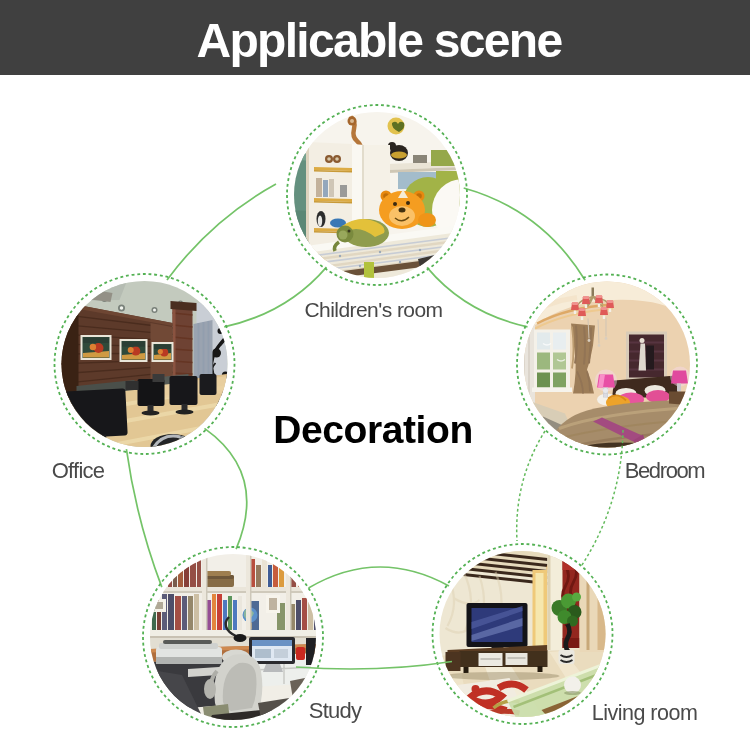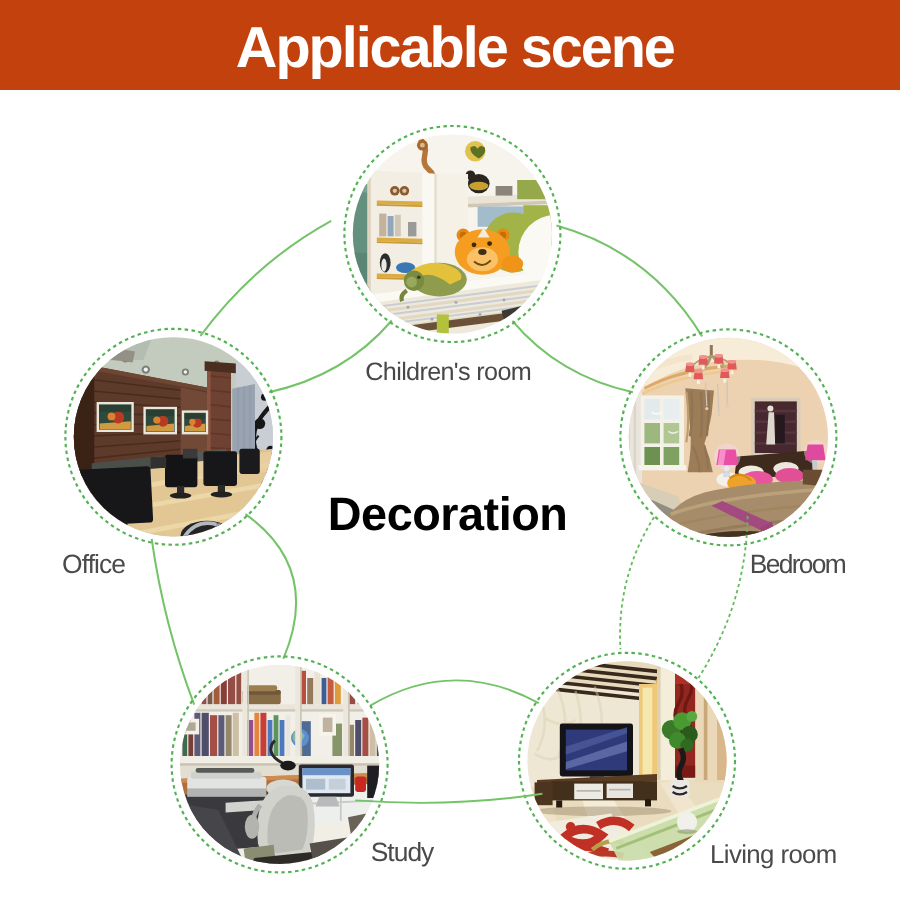--- a/index.html
+++ b/index.html
@@ -1,18 +1,18 @@
 <!DOCTYPE html>
 <html><head>
 <meta charset="utf-8">
 <style>
   html,body { margin:0; padding:0; background:#ffffff; }
   .page { position:relative; width:750px; height:750px; background:#ffffff; overflow:hidden;
           font-family:"Liberation Sans", sans-serif; }
-  .banner { position:absolute; left:0; top:0; width:750px; height:75px; background:#c2410c;
+  .banner { position:absolute; left:0; top:0; width:750px; height:75px; background:#404040;
             border-bottom:0; }
   .banner span { position:absolute; left:4px; top:13px; width:750px; text-align:center;
                  font-size:48px; font-weight:bold; color:#ffffff; letter-spacing:-1.7px; }
   .deco { position:absolute; left:-2px; top:408px; width:750px; text-align:center; font-size:39px;
           font-weight:bold; color:#000000; letter-spacing:-0.4px; }
 </style>
 </head>
 <body>
 <div class="page">
   <div class="banner">

